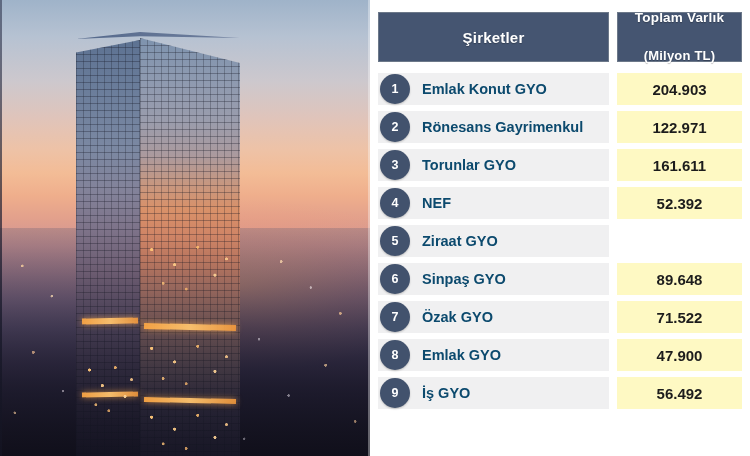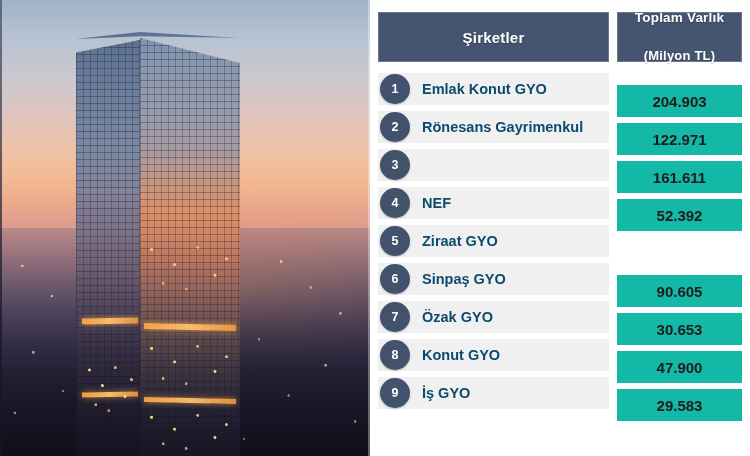--- a/index.html
+++ b/index.html
@@ -254,29 +254,28 @@
     font-weight: bold;
     color: #0c4a6e;
     white-space: nowrap;
   }
   .cell-value {
     position: absolute;
     left: 247px;
     top: 0;
     width: 125px;
     height: 32px;
-    background: #14b8a6;
+    background: #fef9c3;
     display: flex;
     align-items: center;
     justify-content: center;
     font-size: 15px;
     font-weight: bold;
     color: #1c1c1c;
     box-sizing: border-box;
-    margin-top: 12px;
   }
 </style>
 </head>
 <body>
 
 <div id="root">
 
   <div id="photo-panel">
     <div class="sky"></div>
     <div class="sky-glow"></div>
@@ -335,20 +334,21 @@
         <div class="cell-name">
           <div class="rank">2</div>
           <div class="name-txt">Rönesans Gayrimenkul</div>
         </div>
         <div class="cell-value">122.971</div>
       </div>
 
       <div class="row">
         <div class="cell-name">
           <div class="rank">3</div>
+          <div class="name-txt">Torunlar GYO</div>
         </div>
         <div class="cell-value">161.611</div>
       </div>
 
       <div class="row">
         <div class="cell-name">
           <div class="rank">4</div>
           <div class="name-txt">NEF</div>
         </div>
         <div class="cell-value">52.392</div>
@@ -359,43 +359,43 @@
           <div class="rank">5</div>
           <div class="name-txt">Ziraat GYO</div>
         </div>
       </div>
 
       <div class="row">
         <div class="cell-name">
           <div class="rank">6</div>
           <div class="name-txt">Sinpaş GYO</div>
         </div>
-        <div class="cell-value">90.605</div>
+        <div class="cell-value">89.648</div>
       </div>
 
       <div class="row">
         <div class="cell-name">
           <div class="rank">7</div>
           <div class="name-txt">Özak GYO</div>
         </div>
-        <div class="cell-value">30.653</div>
+        <div class="cell-value">71.522</div>
       </div>
 
       <div class="row">
         <div class="cell-name">
           <div class="rank">8</div>
-          <div class="name-txt">Konut GYO</div>
+          <div class="name-txt">Emlak GYO</div>
         </div>
         <div class="cell-value">47.900</div>
       </div>
 
       <div class="row">
         <div class="cell-name">
           <div class="rank">9</div>
           <div class="name-txt">İş GYO</div>
         </div>
-        <div class="cell-value">29.583</div>
+        <div class="cell-value">56.492</div>
       </div>
 
 
     </div>
   </div>
 </div>
 
 </body></html>

